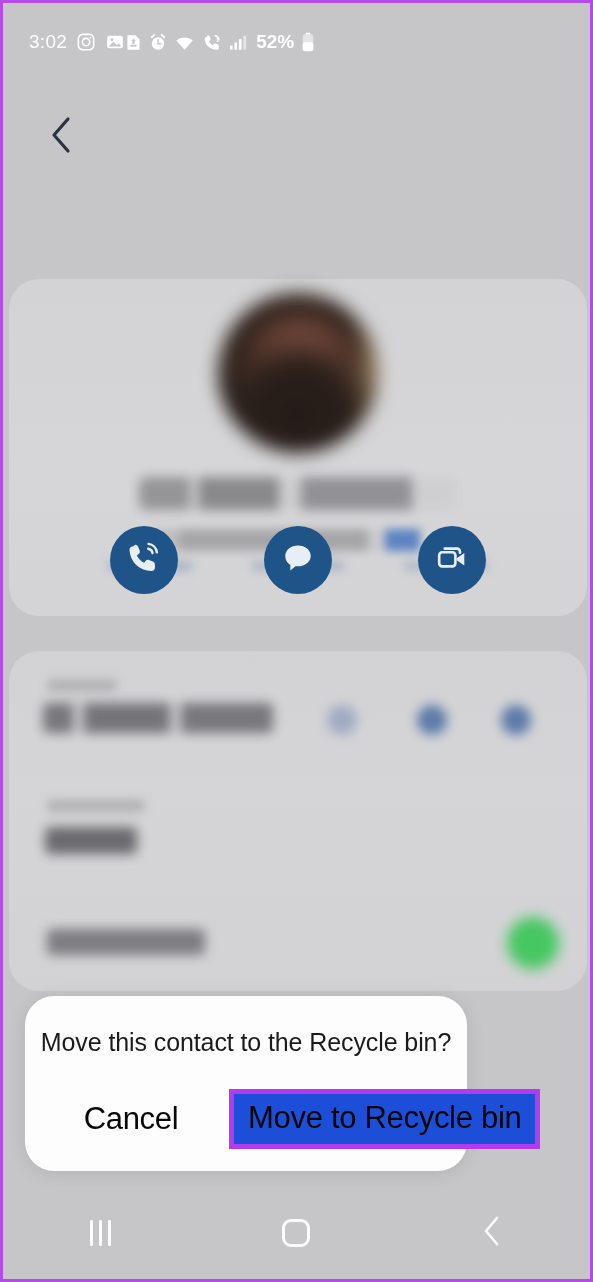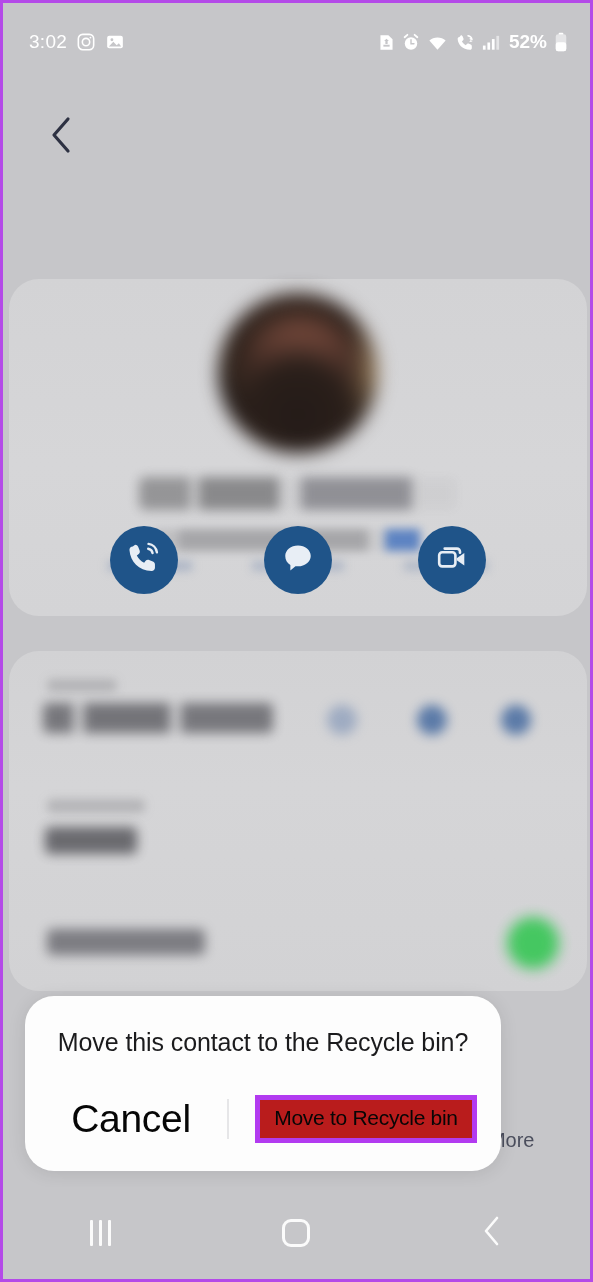--- a/index.html
+++ b/index.html
@@ -15,21 +15,21 @@
   #screen-frame{
     position:absolute; inset:0;
     border:3px solid #b44ae8;
     background:#c6c6c9;
     overflow:hidden;
   }
 
   
   #status-bar{
     position:absolute; top:0; left:0; right:0; height:62px;
-    display:flex; align-items:center; justify-content:space-between;
+    display:flex; align-items:center; 
     padding:16px 22px 0 26px;
     color:#ffffff;
   }
   #status-left{ display:flex; align-items:center; gap:9px; }
   #status-time{ font-size:19px; letter-spacing:.3px; font-weight:400; }
   #status-right{ display:flex; align-items:center; gap:7px;font-weight:bold; }
   #battery-pct{ font-size:19px; margin-left:2px; }
   .sicon{ display:inline-flex; align-items:center; justify-content:center; }
 
   
@@ -133,49 +133,49 @@
     display:flex; align-items:flex-start; justify-content:space-around;
     padding:0 14px;
   }
   .bb-item{
     font-size:20px; color:#3e4252; opacity:.9;
     font-family:"Liberation Sans", sans-serif;
   }
 
   
   #confirm-dialog{
-    position:absolute; left:22px; top:993px; width:476px; height:175px;
+    position:absolute; left:22px; top:993px; width:442px; height:175px;
     background:#fdfdfd; border-radius:29px;
     box-shadow:0 2px 18px rgba(0,0,0,.10);
   }
   #dialog-message{
     position:absolute; top:32px; left:0; right:0;
     text-align:center; font-size:25px; color:#1b1b1d;
     letter-spacing:-.1px;
   }
   #dialog-buttons{
     position:absolute; top:92px; left:0; right:0; height:62px;
     display:flex; align-items:center;
   }
   #cancel-button{
     flex:0 0 188px; margin-left:12px;
-    text-align:center; font-size:39px; color:#060606;
+    text-align:center; font-size:31px; color:#060606;
     letter-spacing:-.3px;
   }
   #dialog-divider{
     width:2px; height:40px; background:#e6e6e8; margin:0 2px;
   }
   #move-button-wrap{
     flex:1; display:flex; align-items:center; justify-content:center;
   }
   #move-button{
     border:5px solid #b23bf0;
-    background:#b91c1c;
+    background:#1d4ed8;
     padding:6px 14px 8px;
-    font-size:21px; color:#060606; letter-spacing:-.3px;
+    font-size:31px; color:#060606; letter-spacing:-.3px;
     white-space:nowrap;
   }
 
   
   #nav-bar{
     position:absolute; left:0; right:0; bottom:0; height:92px;
     display:flex; align-items:center; justify-content:space-around;
     background:#c6c6c9;
   }
   .nav-btn{ width:70px; height:70px; display:flex; align-items:center; justify-content:center; }

